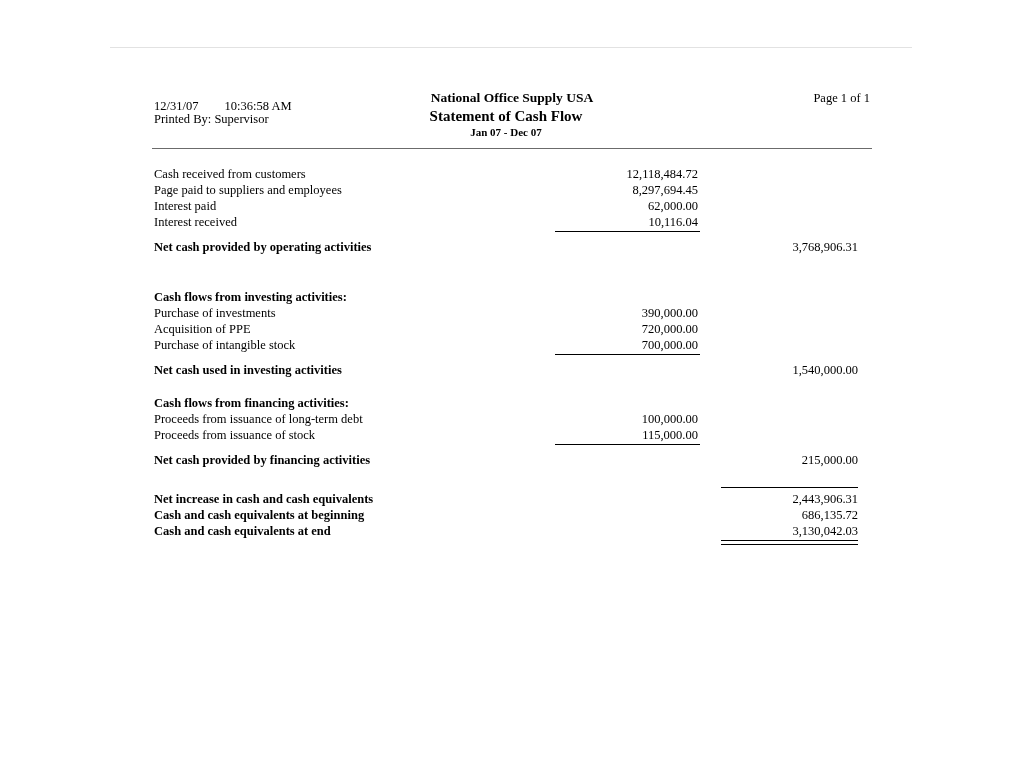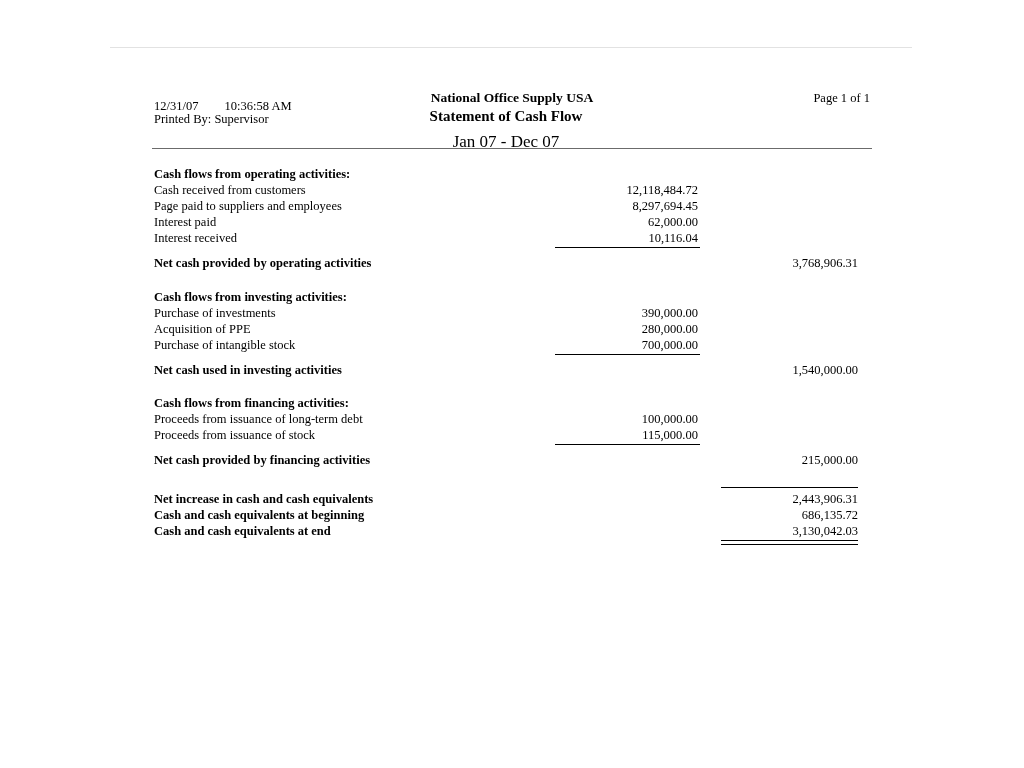--- a/index.html
+++ b/index.html
@@ -41,23 +41,23 @@
   .hdr-printedby {
     position: absolute; top: 111px; left: 0;
     height: 16px; line-height: 16px;
   }
   .hdr-title {
     position: absolute; top: 108px; left: 0; right: 0;
     text-align: center;
     font-weight: bold; font-size: 15px;
   }
   .hdr-period {
-    position: absolute; top: 132px; left: 0; right: 0;
+    position: absolute; top: 126px; left: 0; right: 0;
     text-align: center;
-    font-weight: normal; font-size: 17px;
+    font-weight: bold; font-size: 11px;
   }
   .hdr-rule {
     position: absolute; top: 148px; left: -2px;
     width: 720px; height: 1px;
     background: #6b6b6b;
   }
   
   .section { position: absolute; left: 0; width: 704px; }
   .sec-operating { top: 166px; }
   .sec-investing { top: 289px; }
@@ -116,23 +116,20 @@
     </span>
     <span class="hdr-company">National Office Supply USA</span>
     <span class="hdr-page">Page 1 of 1</span>
   </div>
   <div class="hdr-printedby">Printed By: Supervisor</div>
   <div class="hdr-title">Statement of Cash Flow</div>
   <div class="hdr-period">Jan 07 - Dec 07</div>
   <div class="hdr-rule"></div>
 
   <div class="section sec-operating">
-    <div class="row sec-header">
-      <span class="label">Cash flows from operating activities:</span>
-    </div>
     <div class="row">
       <span class="label">Cash received from customers</span>
       <span class="amt-mid">12,118,484.72</span>
     </div>
     <div class="row">
       <span class="label">Page paid to suppliers and employees</span>
       <span class="amt-mid">8,297,694.45</span>
     </div>
     <div class="row">
       <span class="label">Interest paid</span>
@@ -155,21 +152,21 @@
   <div class="section sec-investing">
     <div class="row sec-header">
       <span class="label">Cash flows from investing activities:</span>
     </div>
     <div class="row">
       <span class="label">Purchase of investments</span>
       <span class="amt-mid">390,000.00</span>
     </div>
     <div class="row">
       <span class="label">Acquisition of PPE</span>
-      <span class="amt-mid">280,000.00</span>
+      <span class="amt-mid">720,000.00</span>
     </div>
     <div class="row">
       <span class="label">Purchase of intangible stock</span>
       <span class="amt-mid">700,000.00</span>
     </div>
     <div class="rule-row">
       <div class="rule-mid"></div>
     </div>
     <div class="net-gap"></div>
     <div class="row net-row">

